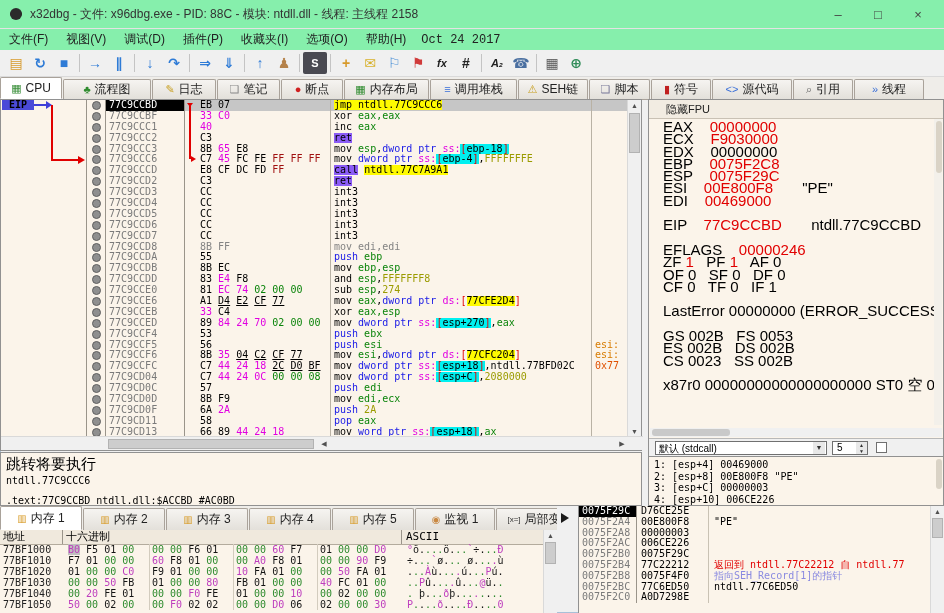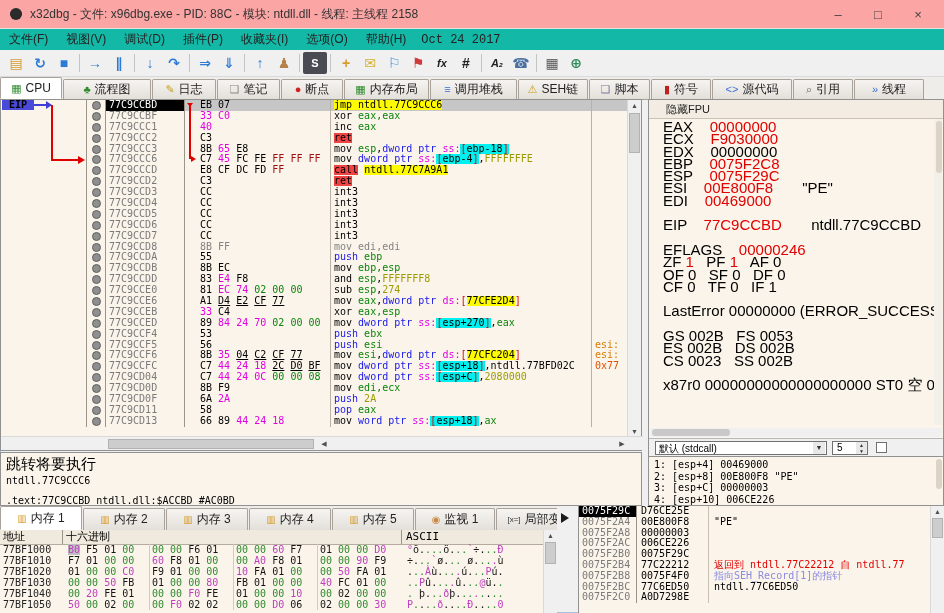--- a/index.html
+++ b/index.html
@@ -1,25 +1,25 @@
 <!DOCTYPE html>
 <html><head>
 <meta charset="utf-8">
 <style>
   html,body{margin:0;padding:0}
   body{width:944px;height:613px;position:relative;background:#F0F0F0;overflow:hidden;
        font-family:"Liberation Sans","DejaVu Sans",sans-serif;box-shadow:inset 0 0 0 1px #A8C0D8}
   
-  #titlebar{position:absolute;left:0;top:0;width:944px;height:28px;background:#fca5a5;border-bottom:1px solid #E3E3E3;display:flex;align-items:center}
+  #titlebar{position:absolute;left:0;top:0;width:944px;height:28px;background:#86efac;border-bottom:1px solid #E3E3E3;display:flex;align-items:center}
   #app-icon{width:12px;height:12px;margin:0 8px 0 10px;background:#2B2B2B;border-radius:6px;box-shadow:-4px 0 0 -4px #2B2B2B,4px 0 0 -4px #2B2B2B}
   #title-text{font-size:12px;color:#333}
   #win-btns{position:absolute;right:6px;top:0;height:28px;display:flex}
   .win-btn{width:40px;height:28px;display:flex;align-items:center;justify-content:center;font-size:13px;color:#444}
   
-  #menubar{position:absolute;left:0;top:29px;width:944px;height:21px;background:#14b8a6;display:flex;align-items:center}
+  #menubar{position:absolute;left:0;top:29px;width:944px;height:21px;background:#86efac;display:flex;align-items:center}
   .menu-item{font-size:12px;color:#222;padding:2px 9px}
   #menu-date{font-size:12px;color:#222;padding:2px 6px;font-family:Liberation Mono, monospace}
   
   #toolbar{position:absolute;left:0;top:50px;width:944px;height:27px;background:#F0F0F0;border-bottom:1px solid #DADADA;display:flex;align-items:center;padding-left:4px;box-sizing:border-box}
   .tb-btn{width:24px;height:22px;display:flex;align-items:center;justify-content:center;font-size:14px;font-weight:bold;border-radius:2px}
   .tb-sep{width:1px;height:18px;background:#C4C4C4;margin:0 3px}
   
   #tabbar{position:absolute;left:0;top:77px;width:944px;height:22px;background:#EFEDE9;border-bottom:1px solid #A9A29A;display:flex;align-items:flex-end;overflow:hidden}
   .tab{height:20px;display:flex;align-items:center;justify-content:center;gap:4px;font-size:12px;color:#222;
        background:linear-gradient(#F6F4F1,#E3E0DA);border:1px solid #A9A29A;border-bottom:none;border-radius:2px 2px 0 0;margin-right:1px;box-sizing:border-box;overflow:hidden;flex:none}
@@ -38,21 +38,21 @@
   .cell-gut{width:13px;flex:none}
   .cell-bytes{width:133px;flex:none;padding-left:2px;border-right:1px solid #B9B2A5;box-sizing:border-box}
   .cell-ins{width:261px;flex:none;padding-left:3px;border-right:1px solid #B9B2A5;box-sizing:border-box;overflow:hidden}
   .cell-cmt{flex:1;padding-left:3px;overflow:hidden}
   .dis-row.sel .cell-bytes,.dis-row.sel .cell-ins,.dis-row.sel .cell-cmt,.dis-row.sel .cell-gut{background:#C6C6C6}
   .dis-row.sel .cell-addr{background:#000;color:#FFF}
   
   .c-k{color:#000}.c-g{color:#0A840A}.c-b{color:#1A1AE6}.c-m{color:#E100E1}.c-o{color:#9B9B00}
   .c-gy{color:#838383}.c-rd{color:#E10000}.c-dr{color:#A01010}
   .c-rC{color:#E10000;background:#00F0F0}.c-kC{color:#000;background:#00F0F0}
-  .c-hlY{color:#000;background:#FFFB00}.c-hlC{color:#000;background:#ef4444}
+  .c-hlY{color:#000;background:#FFFB00}.c-hlC{color:#000;background:#8b5cf6}
   .c-or{color:#D77B00}.c-o2{color:#E05000}.c-rv{color:#E10000}.c-pu{color:#8A8AE0}
   .u{text-decoration:underline}
   
   #eip-badge{position:absolute;left:1px;top:0;width:32px;height:10px;background:#4A4AD8;color:#000;font-weight:bold;font-size:10px;line-height:10px;text-align:center;font-family:"DejaVu Sans Mono",monospace}
   #eip-line{position:absolute;left:33px;top:4px;width:12px;height:2px;background:#3F3FD8}
   #eip-head{position:absolute;left:45px;top:1px;width:0;height:0;border-left:6px solid #3F3FD8;border-top:4px solid transparent;border-bottom:4px solid transparent}
   #jline-v{position:absolute;left:50px;top:5px;width:2px;height:56px;background:#E00000}
   #jline-h{position:absolute;left:50px;top:59px;width:27px;height:2px;background:#E00000}
   #jline-head{position:absolute;left:77px;top:56px;width:0;height:0;border-left:7px solid #E00000;border-top:4px solid transparent;border-bottom:4px solid transparent}
   #gut-chev{position:absolute;left:186px;top:3px;width:0;height:0;border-top:4px solid #E00000;border-left:3px solid transparent;border-right:3px solid transparent}
@@ -251,20 +251,21 @@
       <div class="dis-row"><div class="cell-sb"></div><div class="cell-dot"><div class="dot"></div></div><div class="cell-addr">77C9CCDD</div><div class="cell-gut"></div><div class="cell-bytes"><span class="c-k">83</span> <span class="c-m">E4</span> <span class="c-k">F8</span></div><div class="cell-ins"><span class="c-k">and </span><span class="c-g">esp</span><span class="c-k">,</span><span class="c-o">FFFFFFF8</span></div><div class="cell-cmt"></div></div>
       <div class="dis-row"><div class="cell-sb"></div><div class="cell-dot"><div class="dot"></div></div><div class="cell-addr">77C9CCE0</div><div class="cell-gut"></div><div class="cell-bytes"><span class="c-k">81</span> <span class="c-m">EC</span> <span class="c-m">74</span> <span class="c-g">02</span> <span class="c-g">00</span> <span class="c-g">00</span></div><div class="cell-ins"><span class="c-k">sub </span><span class="c-g">esp</span><span class="c-k">,</span><span class="c-o">274</span></div><div class="cell-cmt"></div></div>
       <div class="dis-row"><div class="cell-sb"></div><div class="cell-dot"><div class="dot"></div></div><div class="cell-addr">77C9CCE6</div><div class="cell-gut"></div><div class="cell-bytes"><span class="c-k">A1</span> <span class="c-k u">D4</span> <span class="c-k u">E2</span> <span class="c-k u">CF</span> <span class="c-k u">77</span></div><div class="cell-ins"><span class="c-k">mov </span><span class="c-g">eax</span><span class="c-k">,</span><span class="c-b">dword ptr </span><span class="c-m">ds:</span><span class="c-rd">[</span><span class="c-hlY">77CFE2D4</span><span class="c-rd">]</span></div><div class="cell-cmt"></div></div>
       <div class="dis-row"><div class="cell-sb"></div><div class="cell-dot"><div class="dot"></div></div><div class="cell-addr">77C9CCEB</div><div class="cell-gut"></div><div class="cell-bytes"><span class="c-m">33</span> <span class="c-k">C4</span></div><div class="cell-ins"><span class="c-k">xor </span><span class="c-g">eax,esp</span></div><div class="cell-cmt"></div></div>
       <div class="dis-row"><div class="cell-sb"></div><div class="cell-dot"><div class="dot"></div></div><div class="cell-addr">77C9CCED</div><div class="cell-gut"></div><div class="cell-bytes"><span class="c-k">89</span> <span class="c-m">84</span> <span class="c-m">24</span> <span class="c-m">70</span> <span class="c-g">02</span> <span class="c-g">00</span> <span class="c-g">00</span></div><div class="cell-ins"><span class="c-k">mov </span><span class="c-b">dword ptr </span><span class="c-m">ss:</span><span class="c-rC">[</span><span class="c-kC">esp+270</span><span class="c-rC">]</span><span class="c-k">,</span><span class="c-g">eax</span></div><div class="cell-cmt"></div></div>
       <div class="dis-row"><div class="cell-sb"></div><div class="cell-dot"><div class="dot"></div></div><div class="cell-addr">77C9CCF4</div><div class="cell-gut"></div><div class="cell-bytes"><span class="c-k">53</span></div><div class="cell-ins"><span class="c-b">push </span><span class="c-g">ebx</span></div><div class="cell-cmt"></div></div>
       <div class="dis-row"><div class="cell-sb"></div><div class="cell-dot"><div class="dot"></div></div><div class="cell-addr">77C9CCF5</div><div class="cell-gut"></div><div class="cell-bytes"><span class="c-k">56</span></div><div class="cell-ins"><span class="c-b">push </span><span class="c-g">esi</span></div><div class="cell-cmt"><span class="c-or">esi:</span></div></div>
       <div class="dis-row"><div class="cell-sb"></div><div class="cell-dot"><div class="dot"></div></div><div class="cell-addr">77C9CCF6</div><div class="cell-gut"></div><div class="cell-bytes"><span class="c-k">8B</span> <span class="c-m">35</span> <span class="c-k u">04</span> <span class="c-k u">C2</span> <span class="c-k u">CF</span> <span class="c-k u">77</span></div><div class="cell-ins"><span class="c-k">mov </span><span class="c-g">esi</span><span class="c-k">,</span><span class="c-b">dword ptr </span><span class="c-m">ds:</span><span class="c-rd">[</span><span class="c-hlY">77CFC204</span><span class="c-rd">]</span></div><div class="cell-cmt"><span class="c-or">esi:</span></div></div>
       <div class="dis-row"><div class="cell-sb"></div><div class="cell-dot"><div class="dot"></div></div><div class="cell-addr">77C9CCFC</div><div class="cell-gut"></div><div class="cell-bytes"><span class="c-k">C7</span> <span class="c-m">44</span> <span class="c-m">24</span> <span class="c-m">18</span> <span class="c-k u">2C</span> <span class="c-k u">D0</span> <span class="c-k u">BF</span></div><div class="cell-ins"><span class="c-k">mov </span><span class="c-b">dword ptr </span><span class="c-m">ss:</span><span class="c-rC">[</span><span class="c-kC">esp+18</span><span class="c-rC">]</span><span class="c-k">,</span><span class="c-k">ntdll.77BFD02C</span></div><div class="cell-cmt"><span class="c-o2">0x77</span></div></div>
       <div class="dis-row"><div class="cell-sb"></div><div class="cell-dot"><div class="dot"></div></div><div class="cell-addr">77C9CD04</div><div class="cell-gut"></div><div class="cell-bytes"><span class="c-k">C7</span> <span class="c-m">44</span> <span class="c-m">24</span> <span class="c-m">0C</span> <span class="c-g">00</span> <span class="c-g">00</span> <span class="c-g">08</span></div><div class="cell-ins"><span class="c-k">mov </span><span class="c-b">dword ptr </span><span class="c-m">ss:</span><span class="c-rC">[</span><span class="c-kC">esp+C</span><span class="c-rC">]</span><span class="c-k">,</span><span class="c-o">2080000</span></div><div class="cell-cmt"></div></div>
+      <div class="dis-row"><div class="cell-sb"></div><div class="cell-dot"><div class="dot"></div></div><div class="cell-addr">77C9CD0C</div><div class="cell-gut"></div><div class="cell-bytes"><span class="c-k">57</span></div><div class="cell-ins"><span class="c-b">push </span><span class="c-g">edi</span></div><div class="cell-cmt"></div></div>
       <div class="dis-row"><div class="cell-sb"></div><div class="cell-dot"><div class="dot"></div></div><div class="cell-addr">77C9CD0D</div><div class="cell-gut"></div><div class="cell-bytes"><span class="c-k">8B</span> <span class="c-k">F9</span></div><div class="cell-ins"><span class="c-k">mov </span><span class="c-g">edi,ecx</span></div><div class="cell-cmt"></div></div>
       <div class="dis-row"><div class="cell-sb"></div><div class="cell-dot"><div class="dot"></div></div><div class="cell-addr">77C9CD0F</div><div class="cell-gut"></div><div class="cell-bytes"><span class="c-k">6A</span> <span class="c-m">2A</span></div><div class="cell-ins"><span class="c-b">push </span><span class="c-o">2A</span></div><div class="cell-cmt"></div></div>
       <div class="dis-row"><div class="cell-sb"></div><div class="cell-dot"><div class="dot"></div></div><div class="cell-addr">77C9CD11</div><div class="cell-gut"></div><div class="cell-bytes"><span class="c-k">58</span></div><div class="cell-ins"><span class="c-b">pop </span><span class="c-g">eax</span></div><div class="cell-cmt"></div></div>
       <div class="dis-row"><div class="cell-sb"></div><div class="cell-dot"><div class="dot"></div></div><div class="cell-addr">77C9CD13</div><div class="cell-gut"></div><div class="cell-bytes"><span class="c-k">66</span> <span class="c-k">89</span> <span class="c-m">44</span> <span class="c-m">24</span> <span class="c-m">18</span></div><div class="cell-ins"><span class="c-k">mov </span><span class="c-b">word ptr </span><span class="c-m">ss:</span><span class="c-rC">[</span><span class="c-kC">esp+18</span><span class="c-rC">]</span><span class="c-k">,</span><span class="c-g">ax</span></div><div class="cell-cmt"></div></div>
     </div>
   <div id="eip-badge">EIP</div>
   <div id="eip-line"></div>
   <div id="eip-head"></div>
   <div id="jline-v"></div>
   <div id="jline-h"></div>

